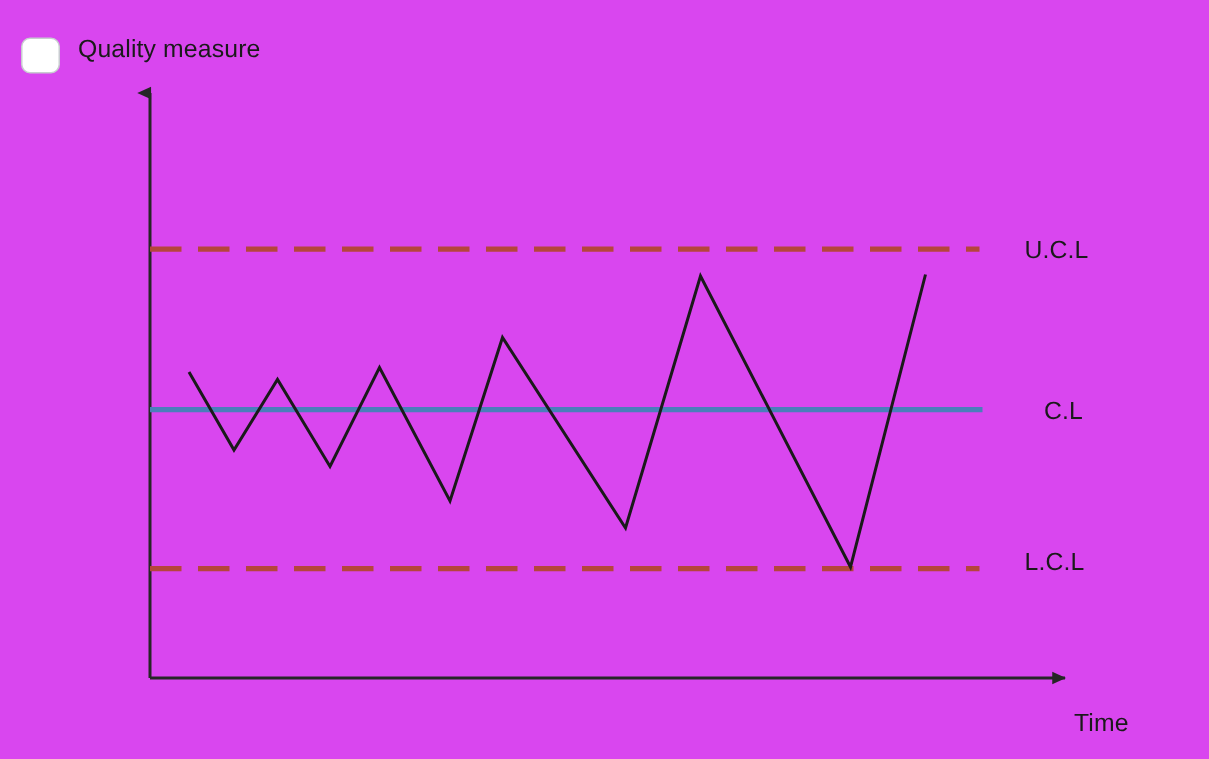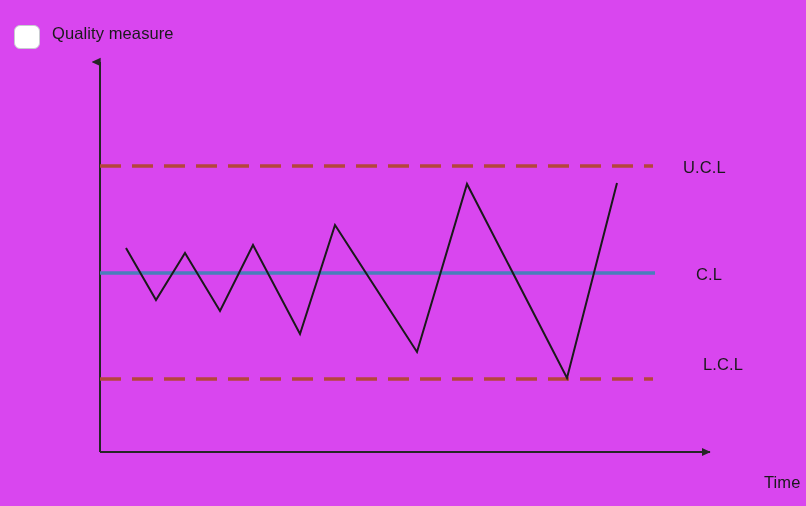--- a/index.html
+++ b/index.html
@@ -41,32 +41,31 @@
     white-space: nowrap;
   }
   #axis-x-title {
     position: absolute;
     left: 716px;
     top: 473px;
     font-size: 16.5px;
     color: #1a1a1a;
     letter-spacing: 0.1px;
     white-space: nowrap;
-    margin-left: 48px;
   }
   .limit-label {
     position: absolute;
     font-size: 16.5px;
     color: #1a1a1a;
     letter-spacing: 0.1px;
     white-space: nowrap;
   }
   #label-ucl { left: 683px; top: 158px; }
   #label-cl  { left: 696px; top: 265px; }
-  #label-lcl { left: 683px; top: 355px; margin-left: 20px; }
+  #label-lcl { left: 683px; top: 366px; }
   #plot-svg {
     position: absolute;
     left: 0;
     top: 0;
     width: 806px;
     height: 506px;
   }
 </style>
 </head>
 <body>

